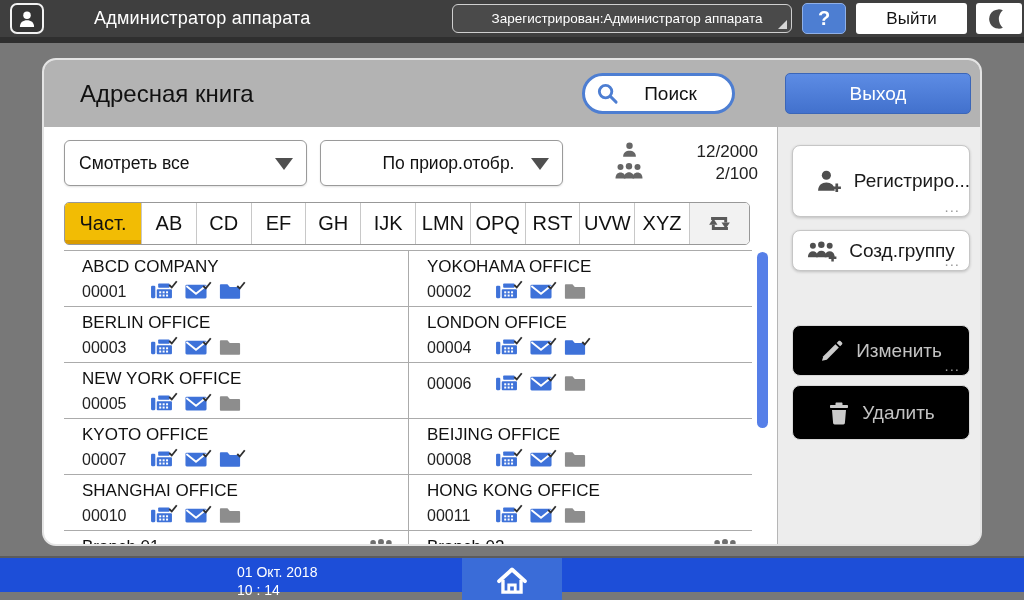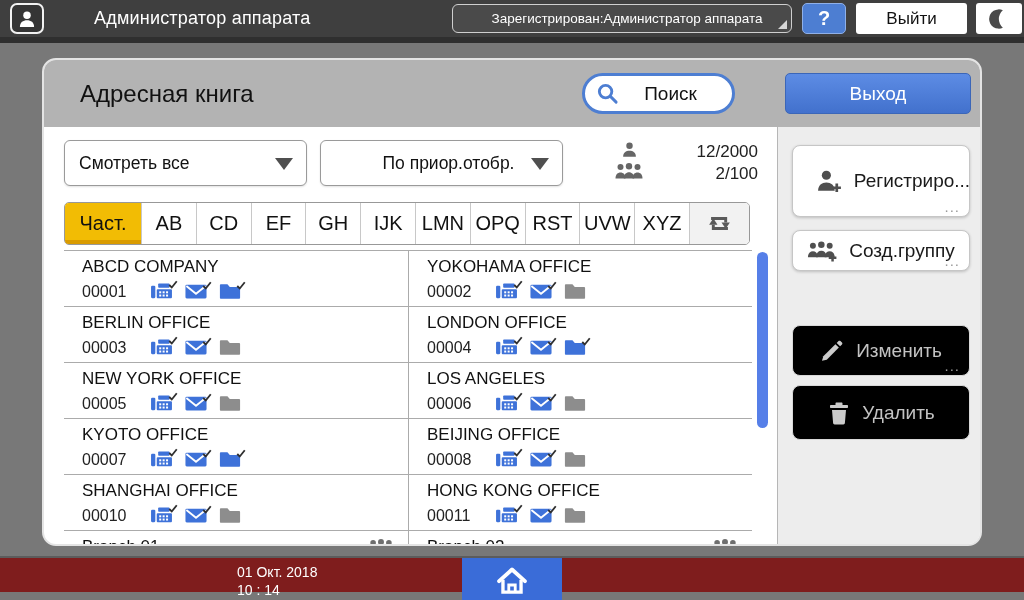--- a/index.html
+++ b/index.html
@@ -93,21 +93,21 @@
   .ic { position:relative; display:inline-flex; color:#3e72d9; }
   .ic[data-on="false"] { color:#8d8d8d; }
   .ic .chk { position:absolute; top:-6px; right:-5px; color:#2f2f2f; }
   .gicon { position:absolute; right:14px; top:7px; color:#6f6f6f; }
 
   
   .vscroll { position:absolute; left:713px; top:191px; width:11px; height:292px; }
   .vthumb { position:absolute; left:0; top:1px; width:11px; height:176px; background:#567fe8; border-radius:6px; }
 
   
-  .bottombar { position:absolute; left:0; top:556px; width:1024px; height:36px; background:#7f1d1d;
+  .bottombar { position:absolute; left:0; top:556px; width:1024px; height:36px; background:#1d4ed8;
     border-top:2px solid #5c5c5c; z-index:5; }
   .datetime { position:absolute; left:237px; top:5px; color:#fff; font-size:14px; line-height:18px; }
   .home-btn { position:absolute; left:462px; top:0; width:100px; height:44px; background:#3a6cd8;
     display:flex; align-items:center; justify-content:center; color:#fff; }
 </style>
 </head>
 <body>
 
 <svg width="0" height="0" style="position:absolute">
   <defs>
@@ -486,21 +486,20 @@
             </span>
           <span class="ic" data-on="false">
               <svg width="22" height="17">
                 <use href="#i-folder"></use>
               </svg>
             </span>
         </div>
       </div>
 
       <div class="cell">
-        <div class="cname">LOS ANGELES</div>
         <div class="cmeta">
           <span class="cnum">00006</span>
           <span class="ic" data-on="true">
               <svg width="23" height="19">
                 <use href="#i-fax"></use>
               </svg>
               <span class="chk"><svg width="10" height="10">
                   <use href="#i-check"></use>
                 </svg></span>
             </span>

